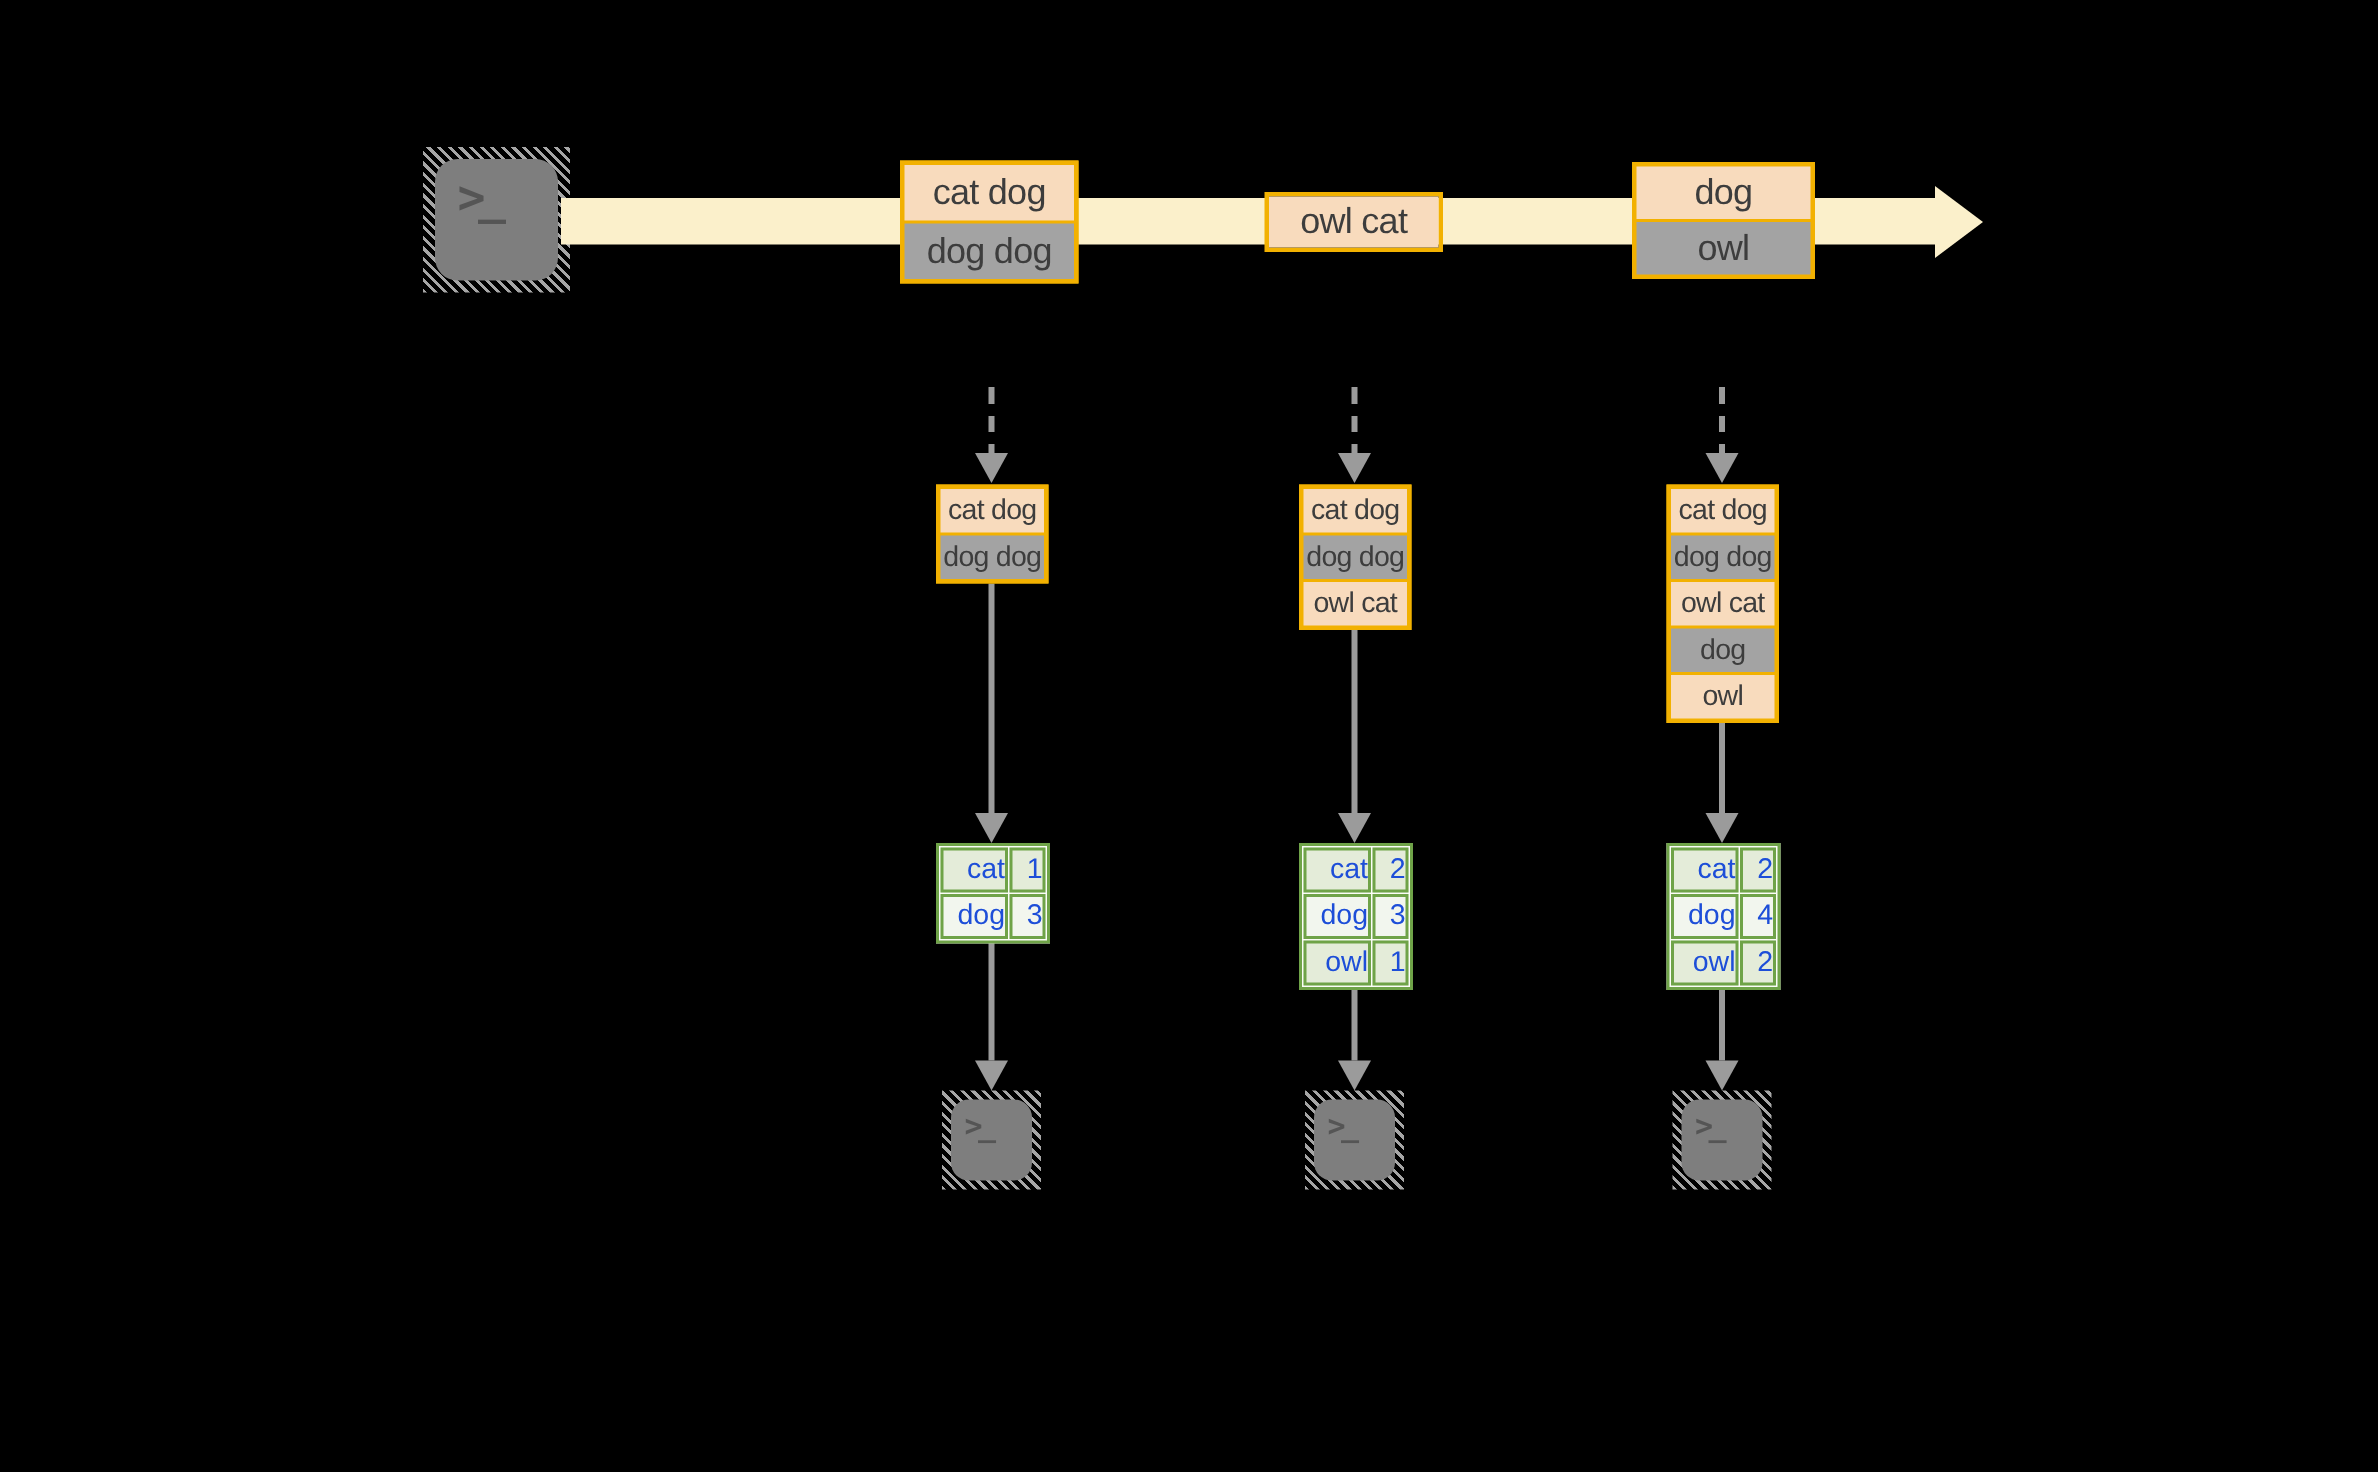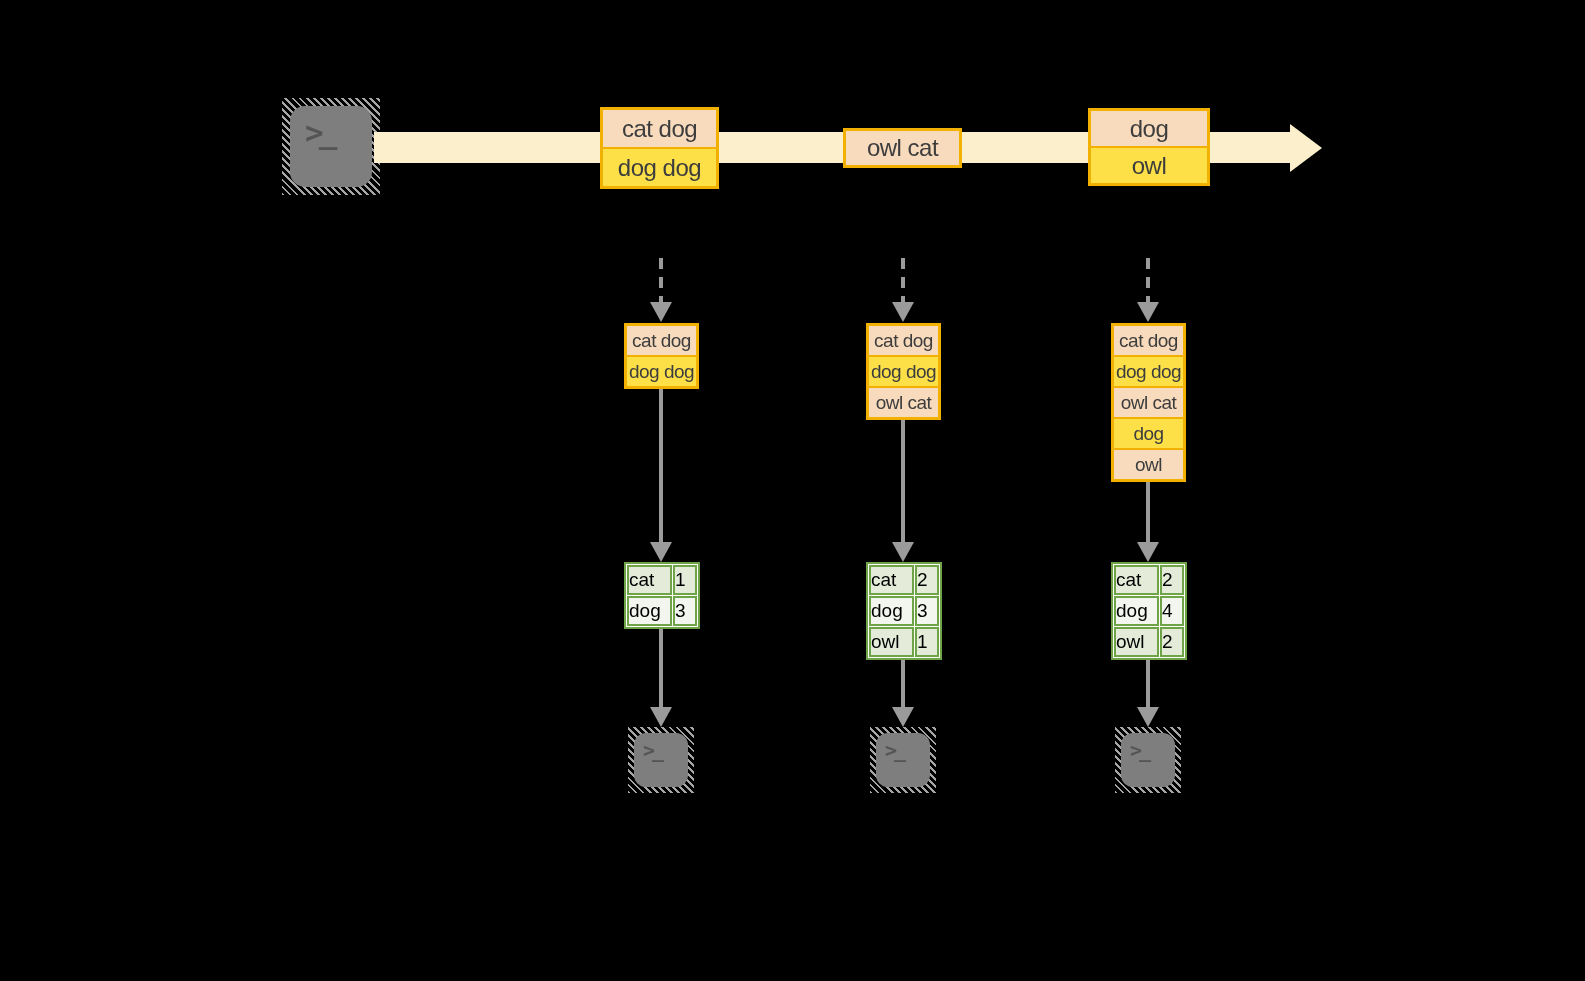--- a/index.html
+++ b/index.html
@@ -21,38 +21,38 @@
   .band{position:absolute;left:374px;top:132px;width:916px;height:31px;background:#FBF0CB;z-index:0;}
   .band-head{position:absolute;left:1290px;top:124px;width:0;height:0;z-index:0;
              border-top:24px solid transparent;border-bottom:24px solid transparent;
              border-left:32px solid #FBF0CB;}
 
   
   .obox{position:absolute;box-sizing:border-box;border:3px solid #F2B101;background:#F2B101;z-index:3;}
   .orow{display:flex;align-items:center;justify-content:center;background:#F8DBBD;
         color:#3d3d3d;letter-spacing:-0.5px;}
   .orow + .orow{margin-top:2px;}
-  .orow.alt{background:#fde047;}
+  .orow.alt{background:#a3a3a3;}
   .obox-ev .orow{height:var(--rh,37px);font-size:24px;}
   .obox-st .orow{height:29px;font-size:19px;}
   .obox-st{width:75px;top:323px;}
 
   
   .vline{position:absolute;width:4px;background:#9b9b9b;z-index:2;}
   .vdash{position:absolute;width:4px;z-index:2;
          background:repeating-linear-gradient(to bottom,#9b9b9b 0 11px,transparent 11px 19px);}
   .vhead{position:absolute;width:0;height:0;z-index:2;
          border-left:11px solid transparent;border-right:11px solid transparent;
          border-top:20px solid #9b9b9b;}
 
   
   .gtable{position:absolute;top:562px;border-collapse:separate;border-spacing:1px;
           border:2px solid #6FA348;background:#fbfdf7;z-index:3;}
-  .gtable td{border:2px solid #6FA348;height:26px;padding:0;text-align:left;
-             color:#000000;font-size:19px;}
+  .gtable td{border:2px solid #6FA348;height:26px;padding:0;text-align:right;
+             color:#1d4ed8;font-size:19px;}
   .gtable td.word{width:41px;}
   .gtable td.cnt{width:20px;}
   .gtable tr:nth-child(odd) td{background:#E4ECD9;}
   .gtable tr:nth-child(even) td{background:#F2F6EE;}
 
   
   .qband{position:absolute;left:693px;top:462px;width:430px;height:45px;background:#fff;z-index:1;
          display:flex;align-items:center;justify-content:center;font-size:31px;color:#2a2a2a;}
 </style>
 </head>

